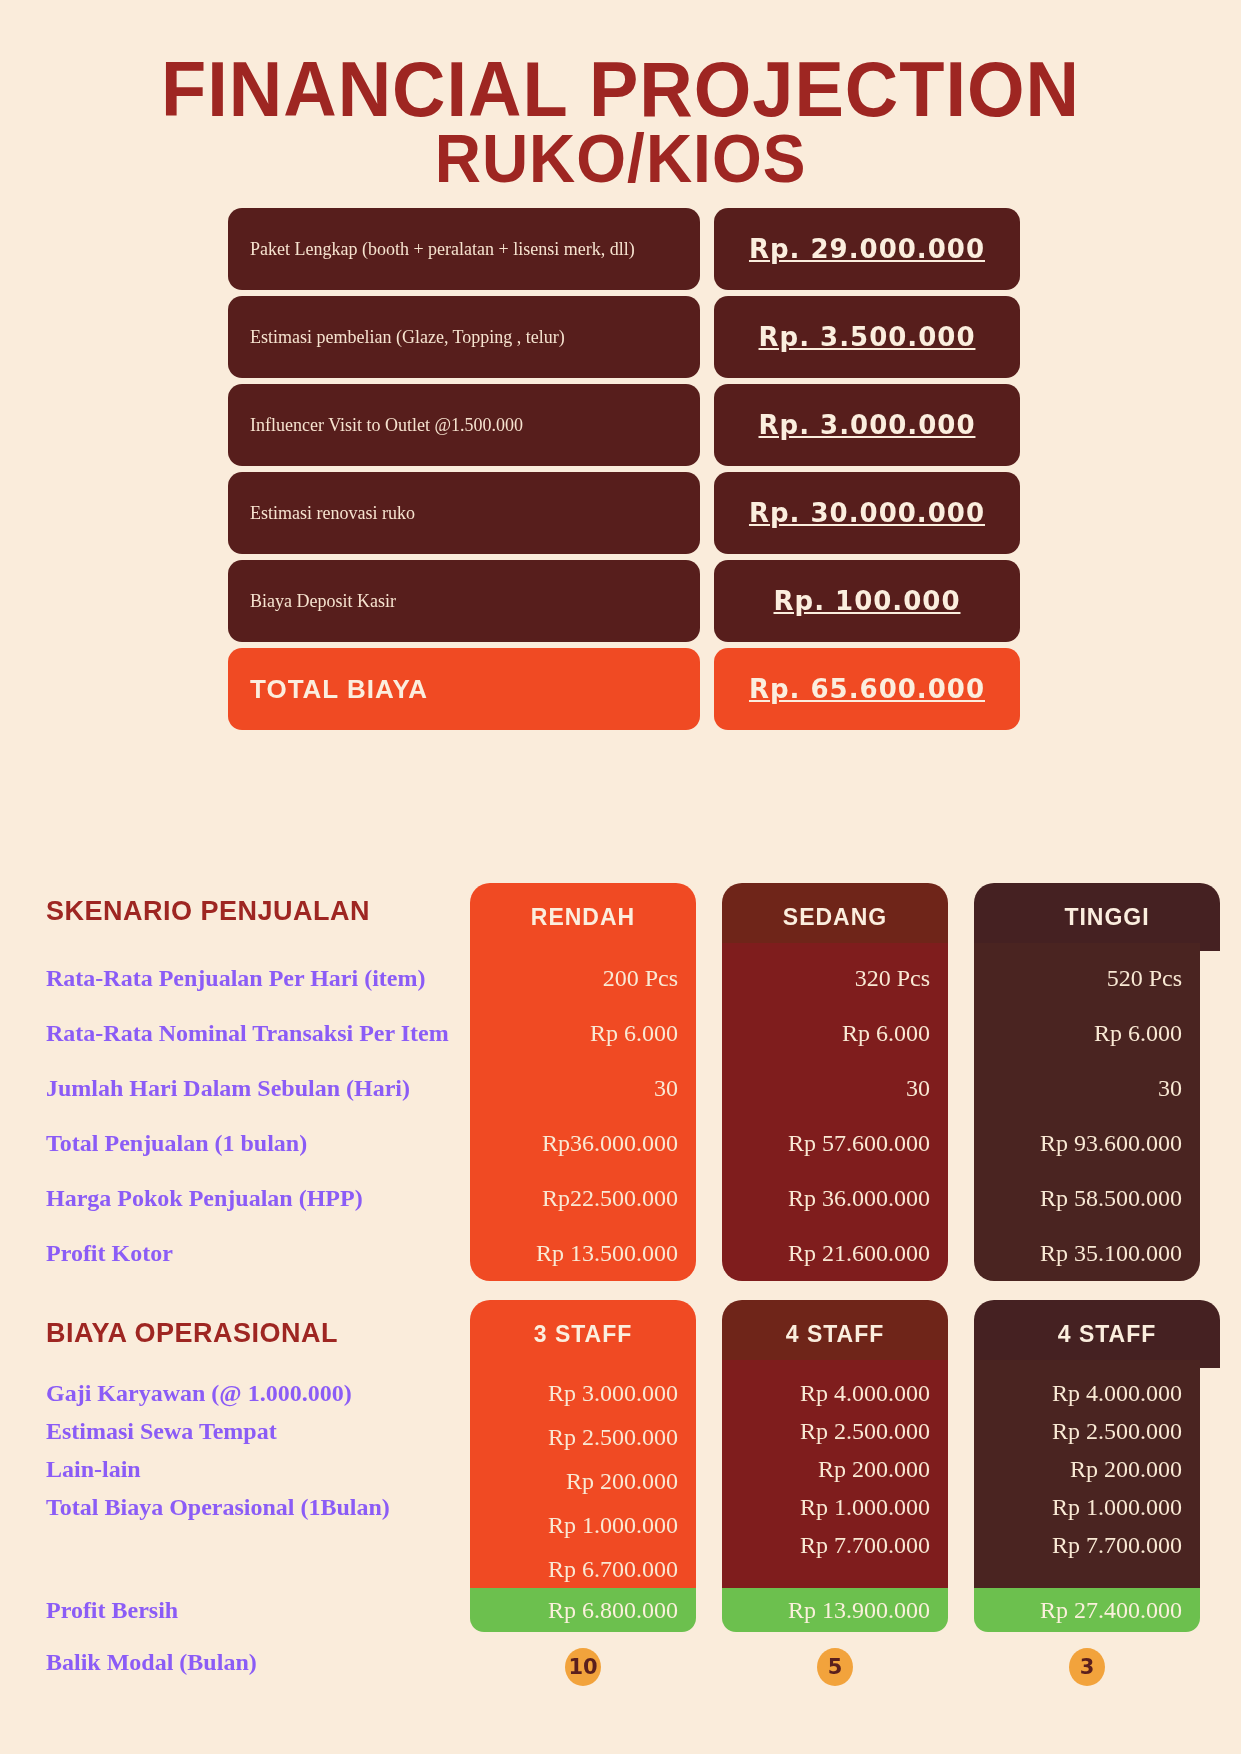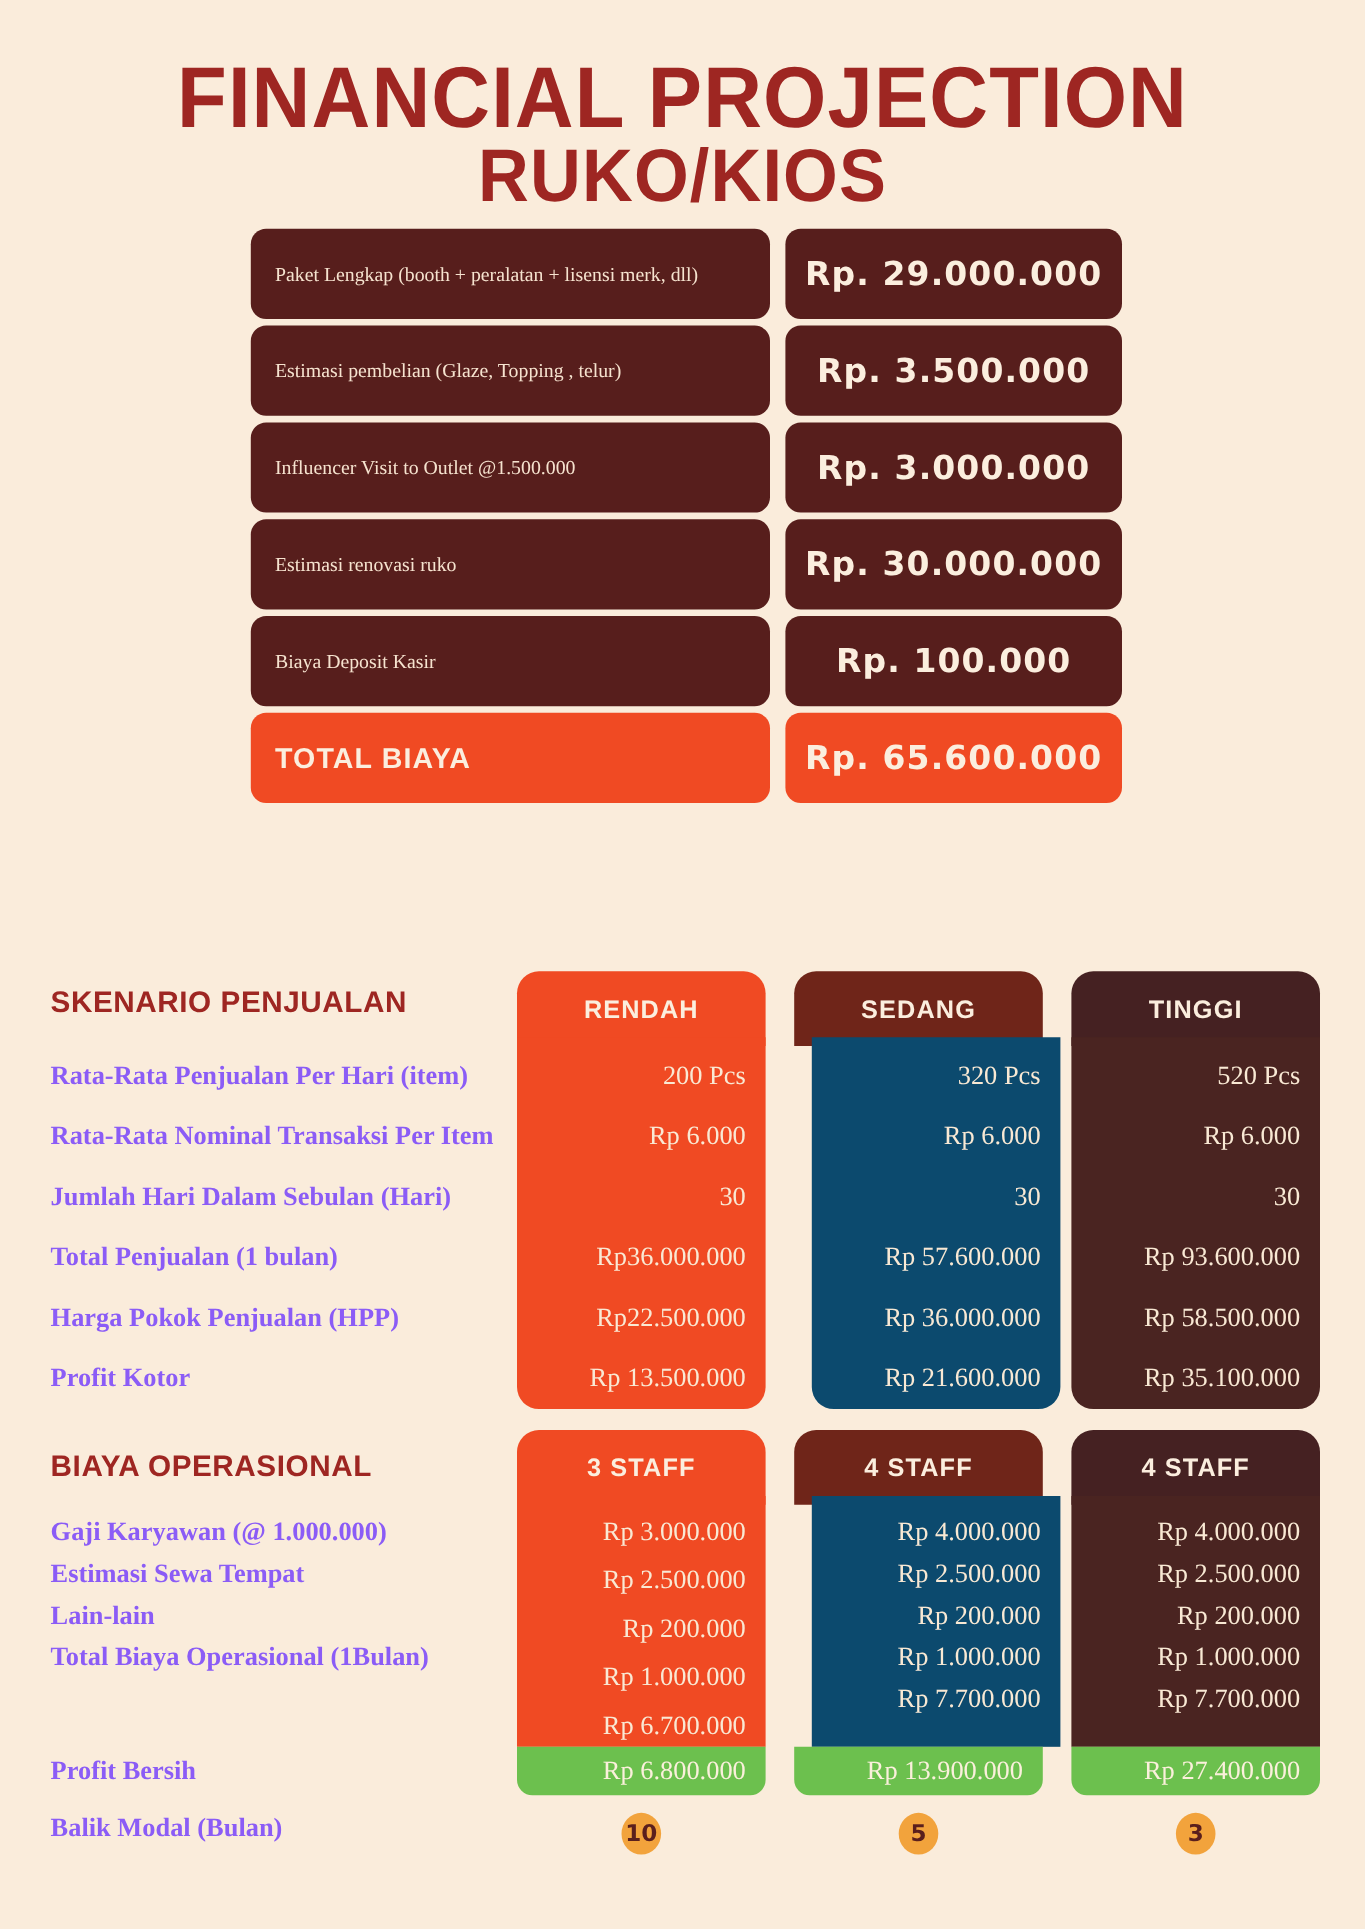--- a/index.html
+++ b/index.html
@@ -20,43 +20,43 @@
   .cap-table { left:228px; top:208px; width:792px; display:flex; flex-direction:column; gap:6px; }
   .cap-row { display:flex; gap:14px; height:82px; }
   .cap-label {
     width:472px; box-sizing:border-box; background:#571e1c; border-radius:14px;
     color:#f6e3cf; font-size:18px; line-height:1.25;
     display:flex; align-items:center; padding:0 14px 0 22px;
   }
   .cap-value {
     flex:1; background:#571e1c; border-radius:14px; color:#fbeede;
     display:flex; align-items:center; justify-content:center;
-    font-family:"DejaVu Sans", sans-serif; font-weight:bold; font-size:30px; letter-spacing:1px;
+    font-family:"DejaVu Sans", sans-serif; font-weight:bold; font-size:26px; letter-spacing:1px;text-decoration:underline;
   }
   .cap-row.total .cap-label {
     background:#f04a23; color:#fbeede;
     font-family:"Liberation Sans", sans-serif; font-weight:900; font-size:26px; letter-spacing:1px;
   }
   .cap-row.total .cap-value { background:#f04a23; }
 
   
   .sec-title { left:46px; color:#9e2622; font-size:27px; letter-spacing:0.5px; }
   .col { width:226px; }
-  .x1 { left:470px;justify-content:space-between; } .x2 { left:722px; } .x3 { left:974px; }
+  .x1 { left:470px;justify-content:space-between; } .x2 { left:722px; } .x3 { left:974px;padding-left:20px; }
   .col-header {
     height:68px; border-radius:20px 20px 0 0; color:#fbeede;
     display:flex; align-items:center; justify-content:center;
     font-size:23px; letter-spacing:1px;
   }
   .hdr-orange { background:#f04a23; }
   .hdr-medium { background:#6f2519; }
   .hdr-dark   { background:#452122; }
   .body-col { box-sizing:border-box; padding:8px 18px 0 10px; display:flex; flex-direction:column; }
   .bg-orange { background:#f04a23; }
-  .bg-medium { background:#0c4a6e;margin-left:16px; }
+  .bg-medium { background:#7f1d1d; }
   .bg-dark   { background:#4a2421; }
   .round-bottom { border-radius:0 0 20px 20px; }
   .cell {
     display:flex; align-items:center; justify-content:flex-end;
     color:#f9e9d4; font-size:24px; white-space:nowrap;
   }
   .labels-col { left:46px; width:420px; box-sizing:border-box; display:flex; flex-direction:column; }
   .row-label {
     display:flex; align-items:center; color:#8b5cf6; font-weight:bold;
     font-size:24px; white-space:nowrap;

